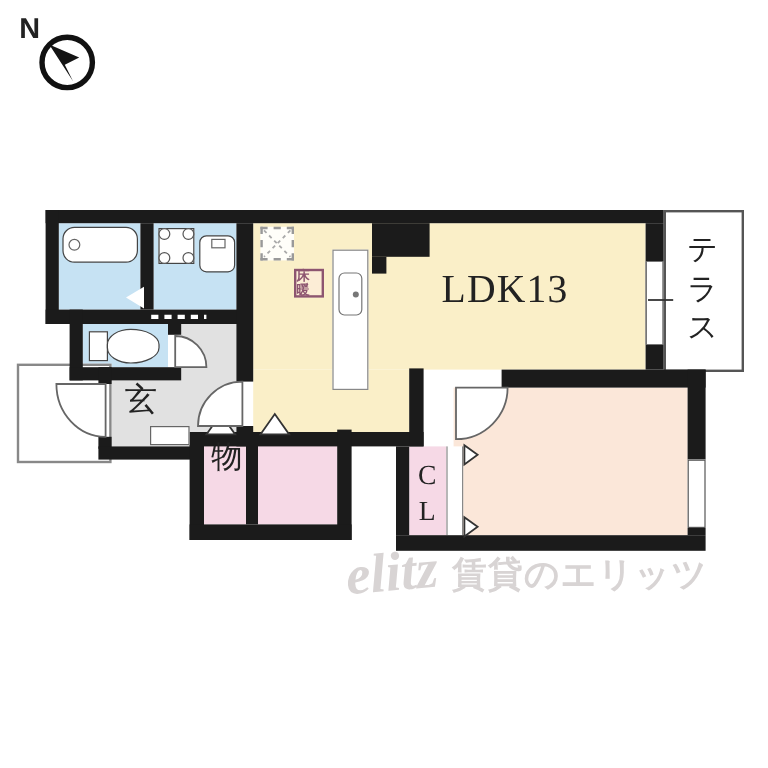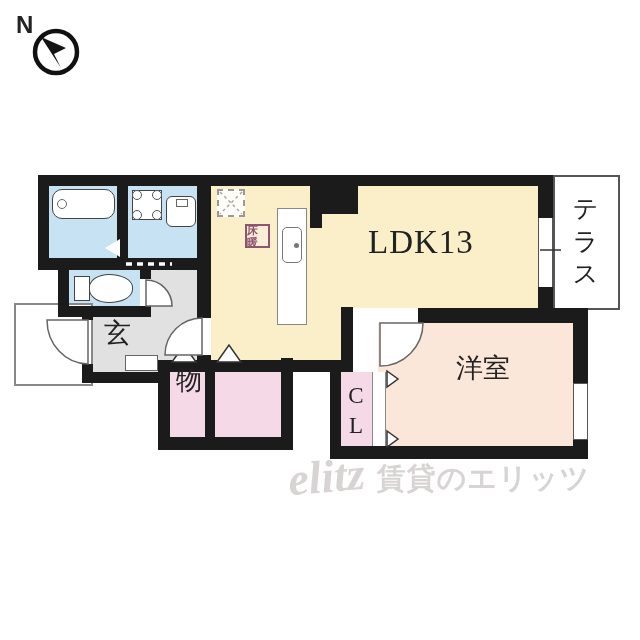--- a/index.html
+++ b/index.html
@@ -116,20 +116,19 @@
     <path d="M 146 306 L 146 280 A 26 26 0 0 1 172 306 Z" fill="#fff" stroke="#666" stroke-width="1.5"></path>
     <path d="M 380 323 L 380 366 A 43 43 0 0 0 423 323 Z" fill="#fff" stroke="#666" stroke-width="1.5"></path>
 
     <line x1="540" y1="250" x2="561" y2="250" stroke="#333" stroke-width="1.5"></line>
   </svg>
 
   <div class="lbl" style="left:16px;top:12px;font-family:'Liberation Sans','DejaVu Sans',sans-serif;font-weight:bold;font-size:24px;">N</div>
   <div class="lbl" style="left:368px;top:224px;font-size:33px;letter-spacing:1px;">LDK13</div>
   <div class="lbl vtext" style="left:571px;top:193px;width:29px;font-size:25px;line-height:1.3;">テラス</div>
   <div class="lbl" style="left:408px;top:352px;width:150px;text-align:center;font-size:27px;line-height:1.2;">
-    <div>洋室</div>
   </div>
   <div class="lbl" style="left:104px;top:319px;font-size:27px;">玄</div>
   <div class="lbl" style="left:176px;top:367px;font-size:26px;">物</div>
   <div class="lbl vtext" style="left:345px;top:381px;width:22px;font-size:23px;line-height:1.3;">CL</div>
   <div class="lbl" style="left:245px;top:224px;width:25px;height:24px;border:2px solid #8d5570;color:#8d5570;font-size:11px;font-weight:bold;display:flex;align-items:center;justify-content:center;box-sizing:border-box;background:rgba(255,235,240,0.35);">床暖</div>
 
 </div>
 
 </body></html>

